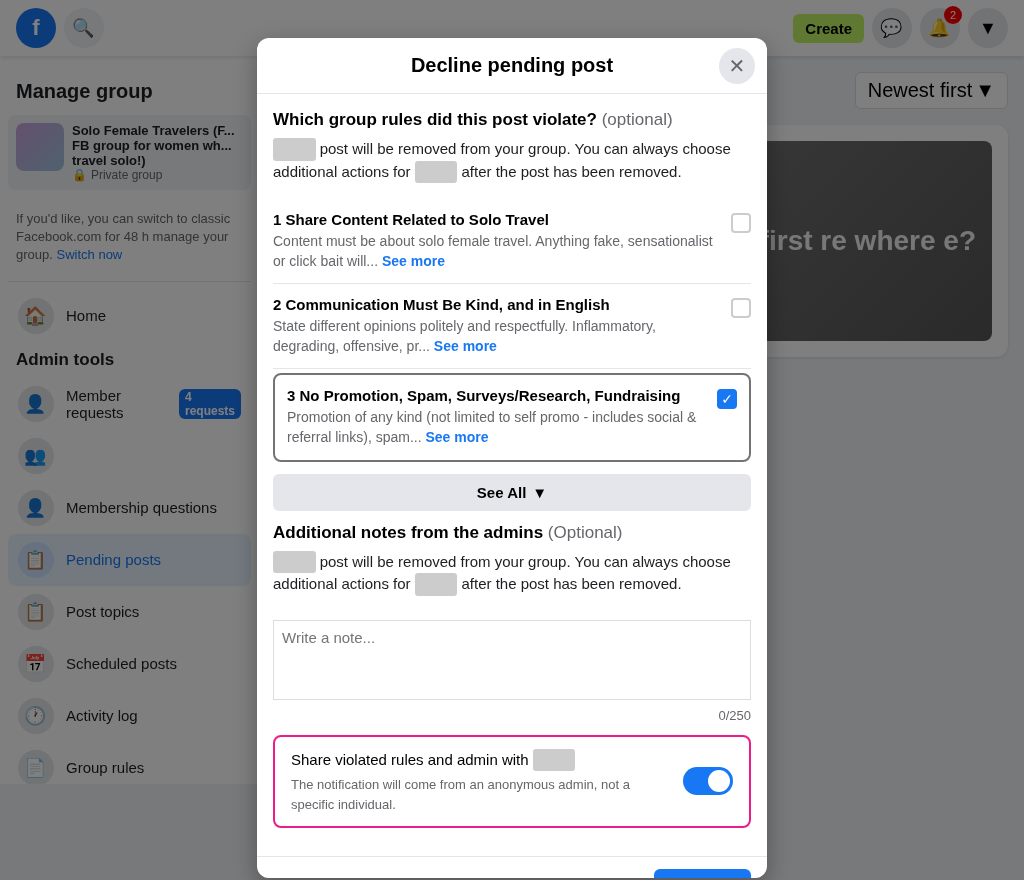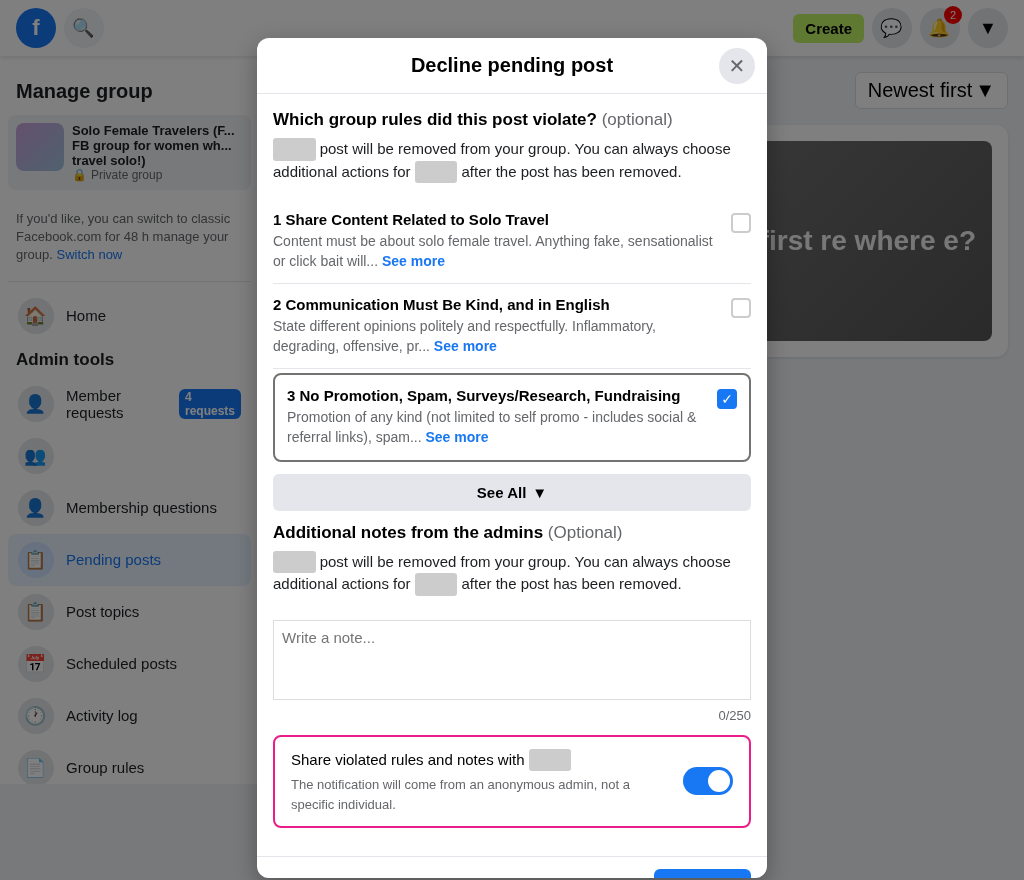--- a/index.html
+++ b/index.html
@@ -286,21 +286,21 @@
         <span class="blurred-text">████</span>
         <span>after the post has been removed.</span>
       </p>
       <textarea class="notes-textarea" placeholder="Write a note..." style=""></textarea>
       <div class="char-count">0/250</div>
 
       
       <div class="share-section">
         <div class="share-text">
           <div>
-            <span>Share violated rules and notes with</span>
+            <span>Share violated rules and admin with</span>
             <span class="blurred-text"> ████</span>
           </div>
           <div class="share-anon">The notification will come from an anonymous admin, not a specific individual.</div>
         </div>
         <div class="toggle">
           <div class="toggle-knob"></div>
         </div>
       </div>
 
     </div>

